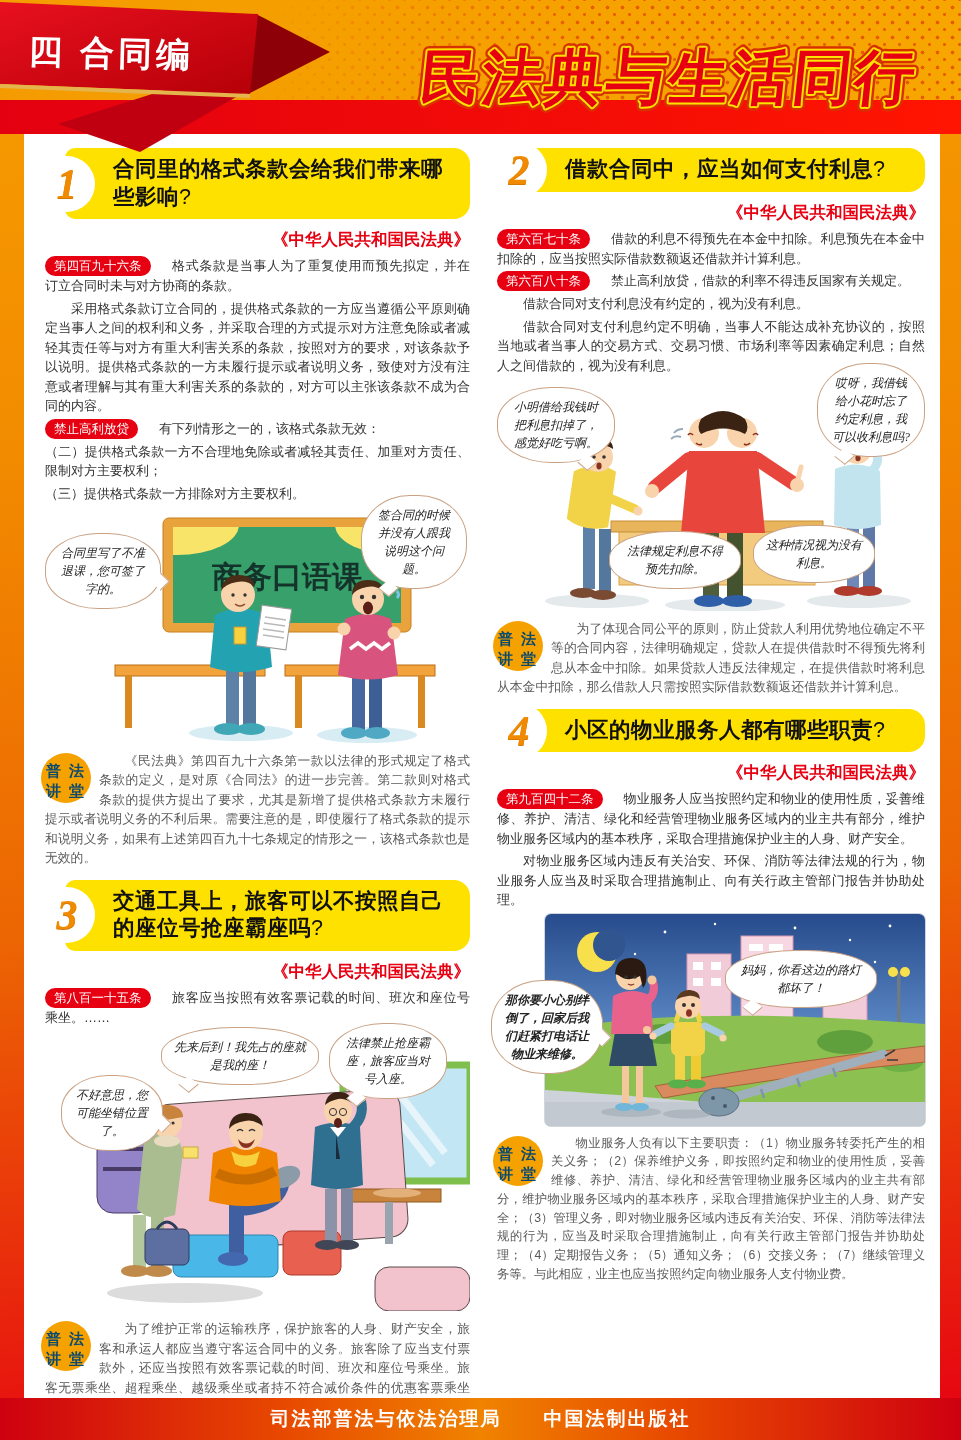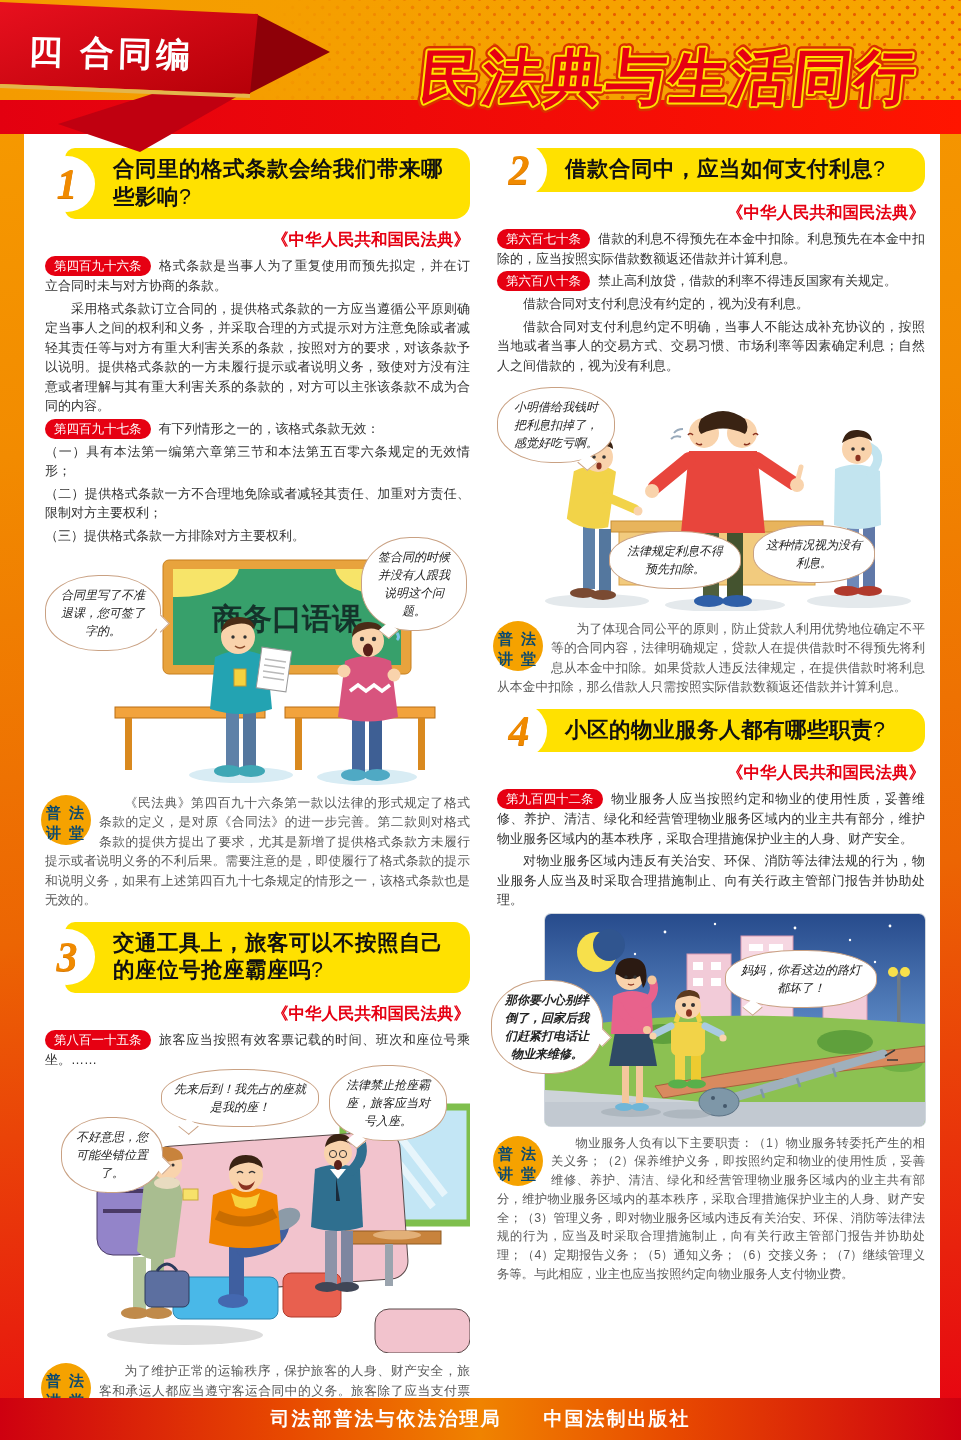--- a/index.html
+++ b/index.html
@@ -30,21 +30,21 @@
     padding:8px 25px 8px 48px;font-weight:800;font-size:21.5px;line-height:1.28;color:#111;letter-spacing:.5px;}
   .sec-num{position:absolute;left:-6px;top:50%;transform:translateY(-50%);width:56px;height:56px;border-radius:50%;
     background:#fff;display:flex;align-items:center;justify-content:center;z-index:2;
     font:italic 700 42px "Liberation Serif",serif;color:#F08A00;text-shadow:0 1px 0 #d97800;}
   .qm{font-weight:400;}
   
   .law-src{font-family:"Liberation Serif",serif;font-weight:700;color:#E60012;font-size:16.5px;margin:0 0 5px;text-align:right;}
   .law-p{font-size:13px;line-height:1.5;color:#333;margin:0 0 3px;text-align:justify;}
   .ind{text-indent:2em;}
   .art-badge{display:inline-block;background:#E60012;color:#fff;border-radius:20px;padding:0 9px;
-    font-size:12.5px;line-height:20px;margin-right:8px;white-space:nowrap;}
+    font-size:12.5px;line-height:20px;margin-right:21px;white-space:nowrap;}
   
   .lecture{margin-top:8px;}
   .lec-badge{float:left;width:50px;height:50px;border-radius:50%;background:#F5A200;color:#0c4a6e;
     font-weight:800;font-size:15px;text-align:center;line-height:1.35;padding-top:8px;box-sizing:border-box;
     margin:2px 8px 2px -4px;letter-spacing:2px;}
   .lec-text{font-size:12.8px;line-height:1.52;color:#5a5a5a;text-indent:2em;margin:0 0 4px;text-align:justify;}
   
   .cartoon{position:relative;margin-top:4px;}
   .c1{height:236px;}
   .c2{height:232px;}
@@ -97,22 +97,21 @@
 
   <div class="col col-l">
 
     <div class="sec-head">
       <div class="sec-num">1</div>
       <div class="sec-box"><span>合同里的格式条款会给我们带来哪些影响</span><span class="qm">?</span></div>
     </div>
     <div class="law-src">《中华人民共和国民法典》</div>
     <p class="law-p"><span class="art-badge">第四百九十六条</span><span>格式条款是当事人为了重复使用而预先拟定，并在订立合同时未与对方协商的条款。</span></p>
     <p class="law-p ind">采用格式条款订立合同的，提供格式条款的一方应当遵循公平原则确定当事人之间的权利和义务，并采取合理的方式提示对方注意免除或者减轻其责任等与对方有重大利害关系的条款，按照对方的要求，对该条款予以说明。提供格式条款的一方未履行提示或者说明义务，致使对方没有注意或者理解与其有重大利害关系的条款的，对方可以主张该条款不成为合同的内容。</p>
-    <p class="law-p"><span class="art-badge">第四百九十七条</span><span>有下列情形之一的，该格式条款无效：</span></p>
-    <p class="law-p">（一）具有本法第一编第六章第三节和本法第五百零六条规定的无效情形；</p>
+    <p class="law-p"><span class="art-badge">禁止高利放贷</span><span>有下列情形之一的，该格式条款无效：</span></p>
     <p class="law-p">（二）提供格式条款一方不合理地免除或者减轻其责任、加重对方责任、限制对方主要权利；</p>
     <p class="law-p">（三）提供格式条款一方排除对方主要权利。</p>
 
     <div class="cartoon c1">
       <svg width="425" height="236" viewBox="0 0 425 236">
         <defs>
             <clipPath id="bd">
               <rect x="128" y="20" width="228" height="96"></rect>
             </clipPath>
           </defs>
@@ -318,20 +317,21 @@
           <path d="M374,94 q16,-20 -6,-28" stroke="#C2E4EF" stroke-width="9" fill="none" stroke-linecap="round"></path>
           <circle cx="366" cy="64" r="4.5" fill="#F9D3AC"></circle>
           <circle cx="360" cy="70" r="15" fill="#F9D3AC"></circle>
           <path d="M345,64 q3,-14 16,-13 q13,1 14,11 q-9,-5 -15,-4 q-10,2 -15,6 z" fill="#3A2313"></path>
           <circle cx="356" cy="70" r="1.8" fill="#333"></circle>
             <circle cx="366" cy="70" r="1.8" fill="#333"></circle>
           <ellipse cx="361" cy="79" rx="2.6" ry="3.2" fill="#8a3220"></ellipse>
         </g>
       </svg>
       <div class="bub t-br" style="left:0;top:8px;width:118px;">小明借给我钱时把利息扣掉了，感觉好吃亏啊。</div>
+      <div class="bub t-bl" style="left:320px;top:-16px;width:108px;">哎呀，我借钱给小花时忘了约定利息，我可以收利息吗?</div>
       <div class="bub" style="left:112px;top:152px;width:132px;z-index:7;">法律规定利息不得预先扣除。</div>
       <div class="bub" style="left:256px;top:146px;width:122px;z-index:7;">这种情况视为没有利息。</div>
     </div>
 
     <div class="lecture">
       <div class="lec-badge">
           <div>普 法</div>
           <div>讲 堂</div>
         </div>
       <p class="lec-text">为了体现合同公平的原则，防止贷款人利用优势地位确定不平等的合同内容，法律明确规定，贷款人在提供借款时不得预先将利息从本金中扣除。如果贷款人违反法律规定，在提供借款时将利息从本金中扣除，那么借款人只需按照实际借款数额返还借款并计算利息。</p>

